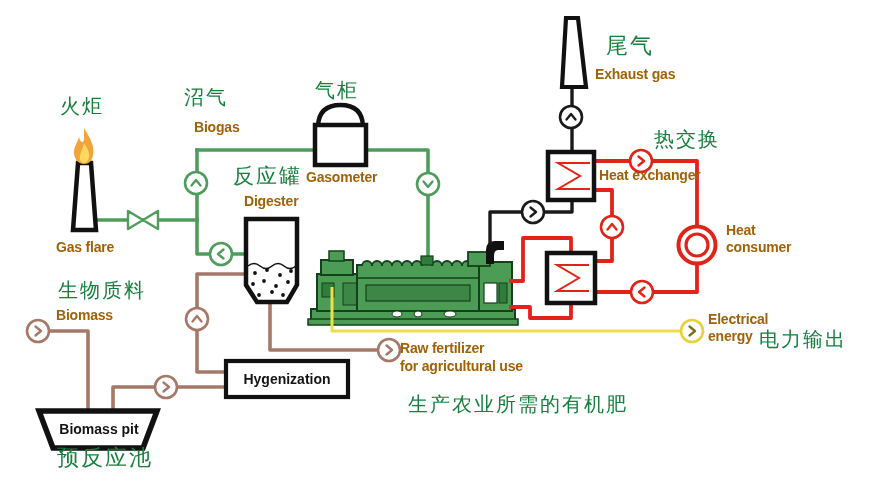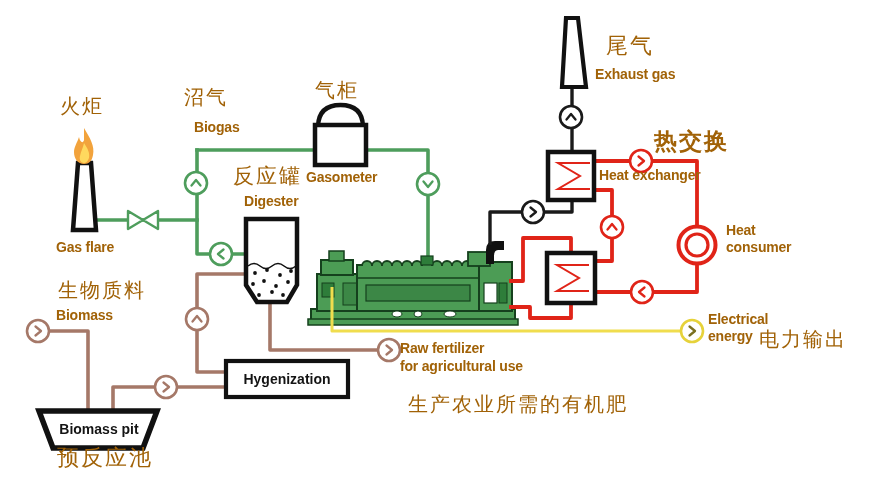--- a/index.html
+++ b/index.html
@@ -1,23 +1,23 @@
 <!DOCTYPE html>
 <html><head>
 <meta charset="utf-8">
 <style>
   html,body{margin:0;padding:0;background:#fff;}
   .stage{position:relative;width:872px;height:487px;background:#ffffff;overflow:hidden;
          font-family:"Liberation Sans",sans-serif;}
   .stage svg{position:absolute;left:0;top:0;}
   .lbl{position:absolute;color:#1a1a1a;white-space:nowrap;}
-  .zh{font-family:"Liberation Serif",serif;font-size:20px;letter-spacing:2px;color:#a16207;}
+  .zh{font-family:"Liberation Serif",serif;font-size:20px;letter-spacing:2px;color:#15803d;}
   .zh.big{font-size:22px;}
   .zh.mid{font-size:21px;}
-  .zh.s19{font-size:23px;font-weight:bold;}
+  .zh.s19{font-size:20px;}
   .en{font-weight:700;font-size:14px;letter-spacing:-0.2px;color:#a16207;}
   .en.two{line-height:17px;}
   .boxlbl{display:flex;align-items:center;justify-content:center;font-weight:700;
           font-size:14px;color:#141414;}
   .fc{fill:#fff;}
 </style>
 </head>
 <body>
 
 <div class="stage">

